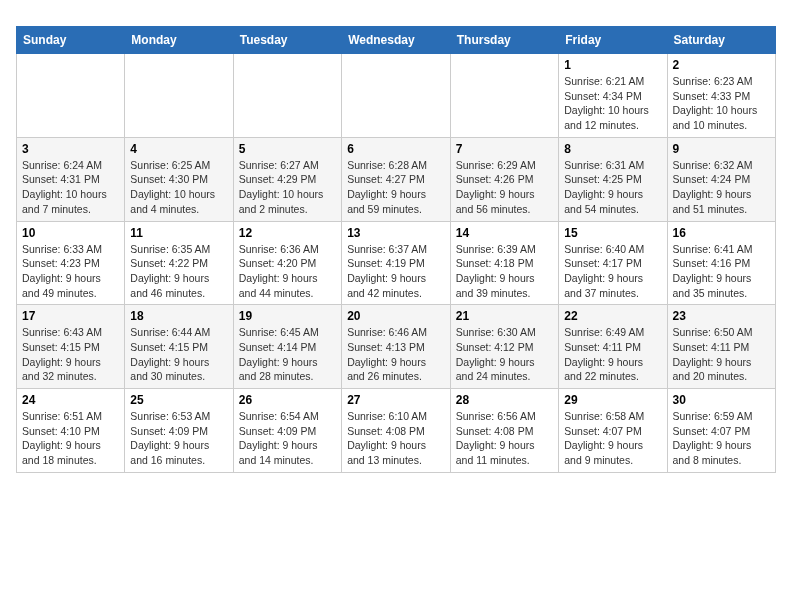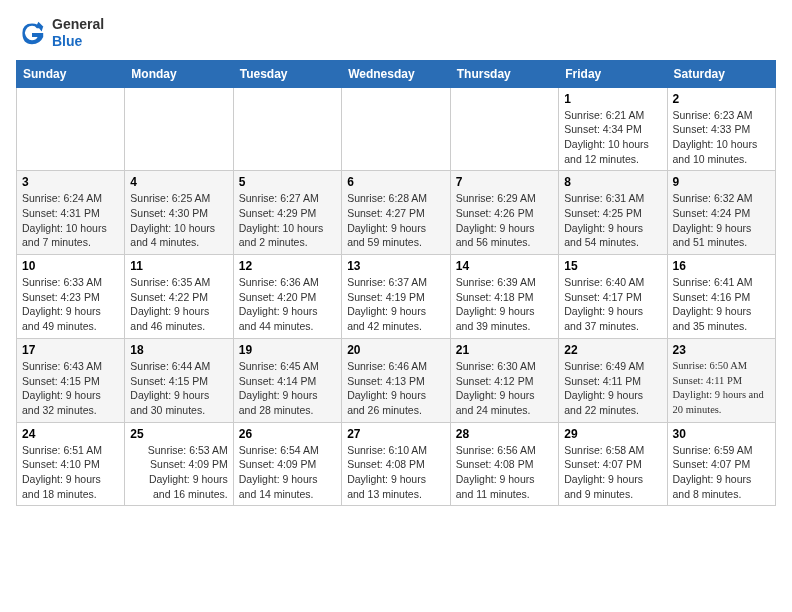--- a/index.html
+++ b/index.html
@@ -86,30 +86,20 @@
       background: #fff !important;
     }
     .calendar tr:nth-child(even) .empty {
       background: #f5f5f5 !important;
     }
   </style>
 </head>
 <body>
 
 <div class="header">
-  <div class="logo">
-    <svg class="logo-icon" viewBox="0 0 40 40" xmlns="http://www.w3.org/2000/svg">
-      <path d="M8 20 Q8 8 20 8 Q28 8 32 14 L26 14 Q24 11 20 11 Q13 11 11 20 Q13 29 20 29 Q25 29 27 25 L20 25 L20 20 L34 20 L34 25 Q30 34 20 34 Q8 34 8 20Z" fill="#1a6bc4"></path>
-      <path d="M28 6 L38 16 L34 12 L32 18 L26 10Z" fill="#1a6bc4"></path>
-    </svg>
-    <div class="logo-text">
-      <span class="logo-general">General</span>
-      <span class="logo-blue">Blue</span>
-    </div>
-  </div>
 </div>
 
 <table class="calendar">
   <thead>
     <tr>
     <th>Sunday</th>
         <th>Monday</th>
         <th>Tuesday</th>
         <th>Wednesday</th>
         <th>Thursday</th>
@@ -257,35 +247,35 @@
 Daylight: 9 hours and 24 minutes.</div>
         </td>
         <td>
           <span class="day-num">22</span>
           <div class="day-info" style="white-space: pre-line;">Sunrise: 6:49 AM
 Sunset: 4:11 PM
 Daylight: 9 hours and 22 minutes.</div>
         </td>
         <td>
           <span class="day-num">23</span>
-          <div class="day-info" style="white-space: pre-line; font-family: Liberation Serif, serif;">Sunrise: 6:50 AM
+          <div class="day-info" style="white-space: pre-line;">Sunrise: 6:50 AM
 Sunset: 4:11 PM
 Daylight: 9 hours and 20 minutes.</div>
         </td>
       </tr>
       <tr>
         <td>
           <span class="day-num">24</span>
           <div class="day-info" style="white-space: pre-line;">Sunrise: 6:51 AM
 Sunset: 4:10 PM
 Daylight: 9 hours and 18 minutes.</div>
         </td>
         <td>
           <span class="day-num">25</span>
-          <div class="day-info" style="white-space: pre-line; text-align: right;">Sunrise: 6:53 AM
+          <div class="day-info" style="white-space: pre-line;">Sunrise: 6:53 AM
 Sunset: 4:09 PM
 Daylight: 9 hours and 16 minutes.</div>
         </td>
         <td>
           <span class="day-num">26</span>
           <div class="day-info" style="white-space: pre-line;">Sunrise: 6:54 AM
 Sunset: 4:09 PM
 Daylight: 9 hours and 14 minutes.</div>
         </td>
         <td>

